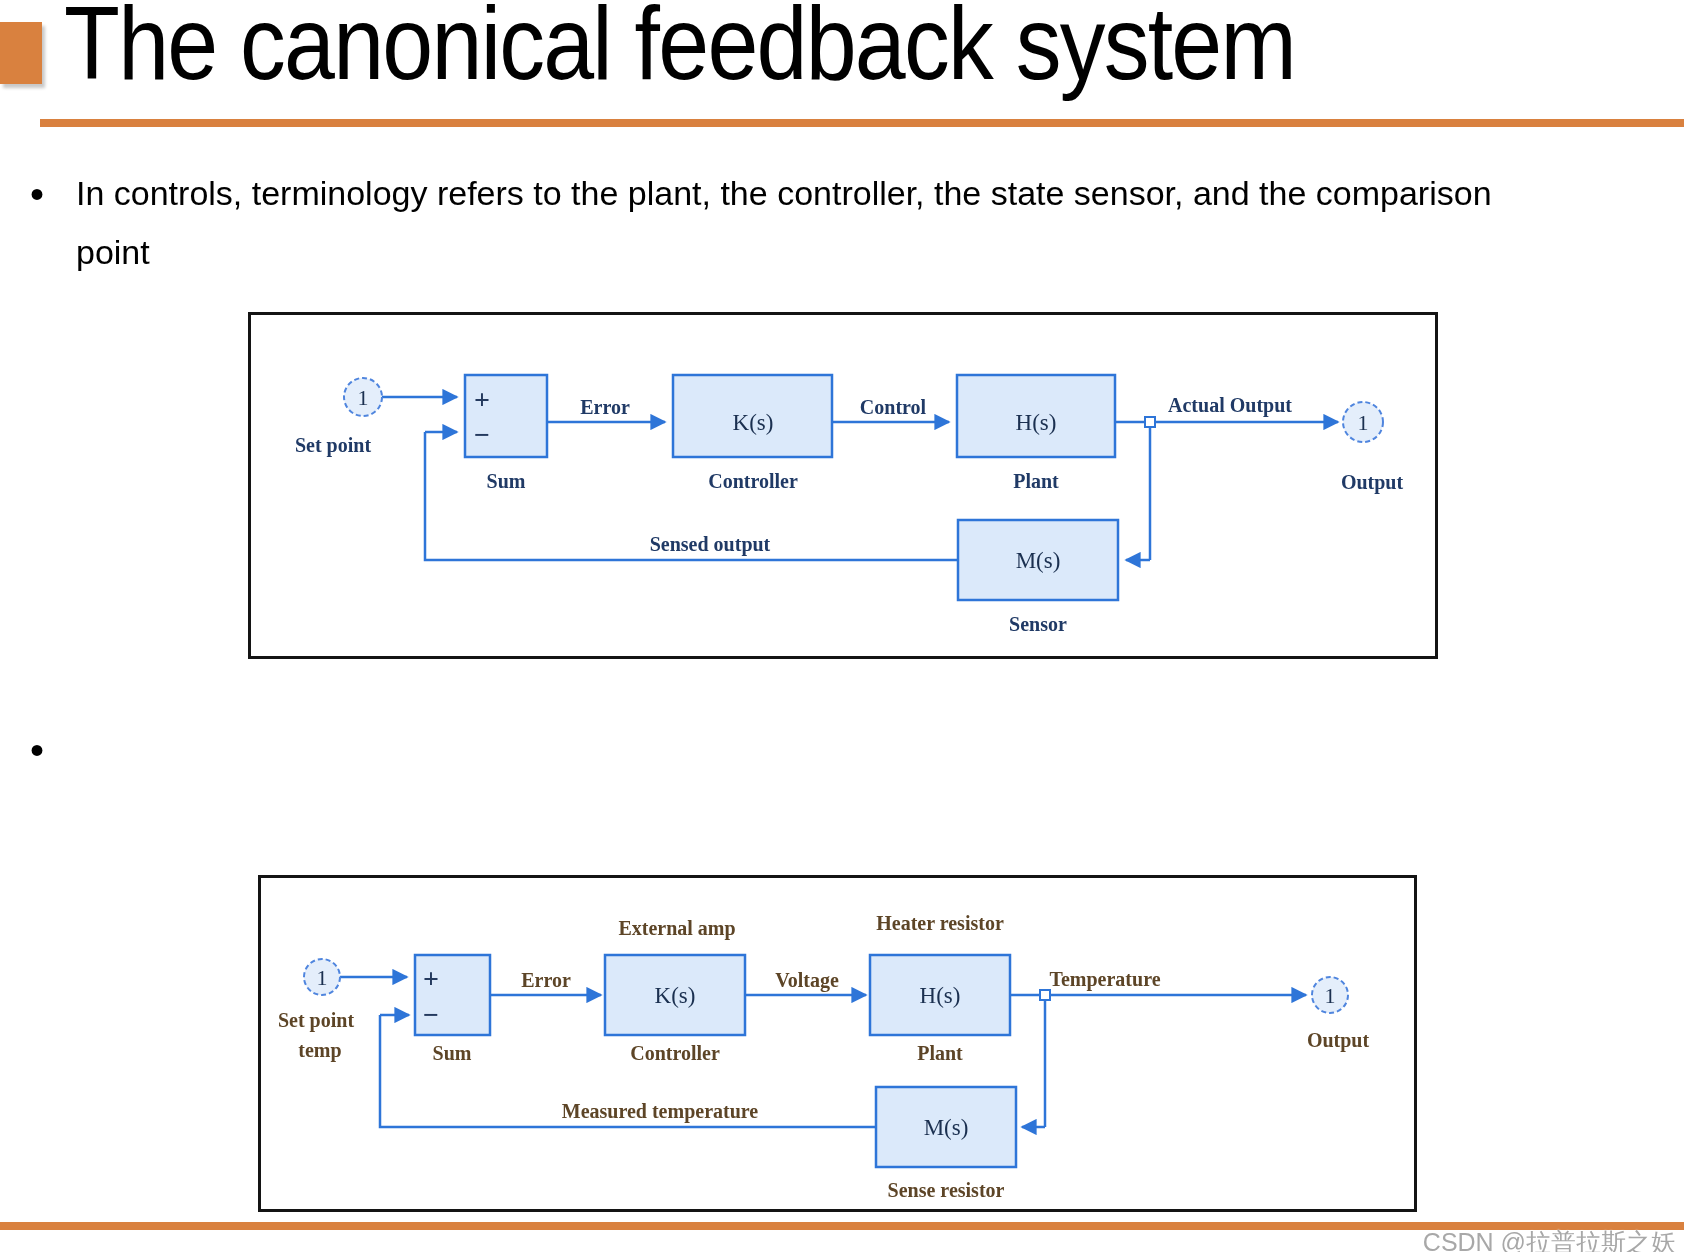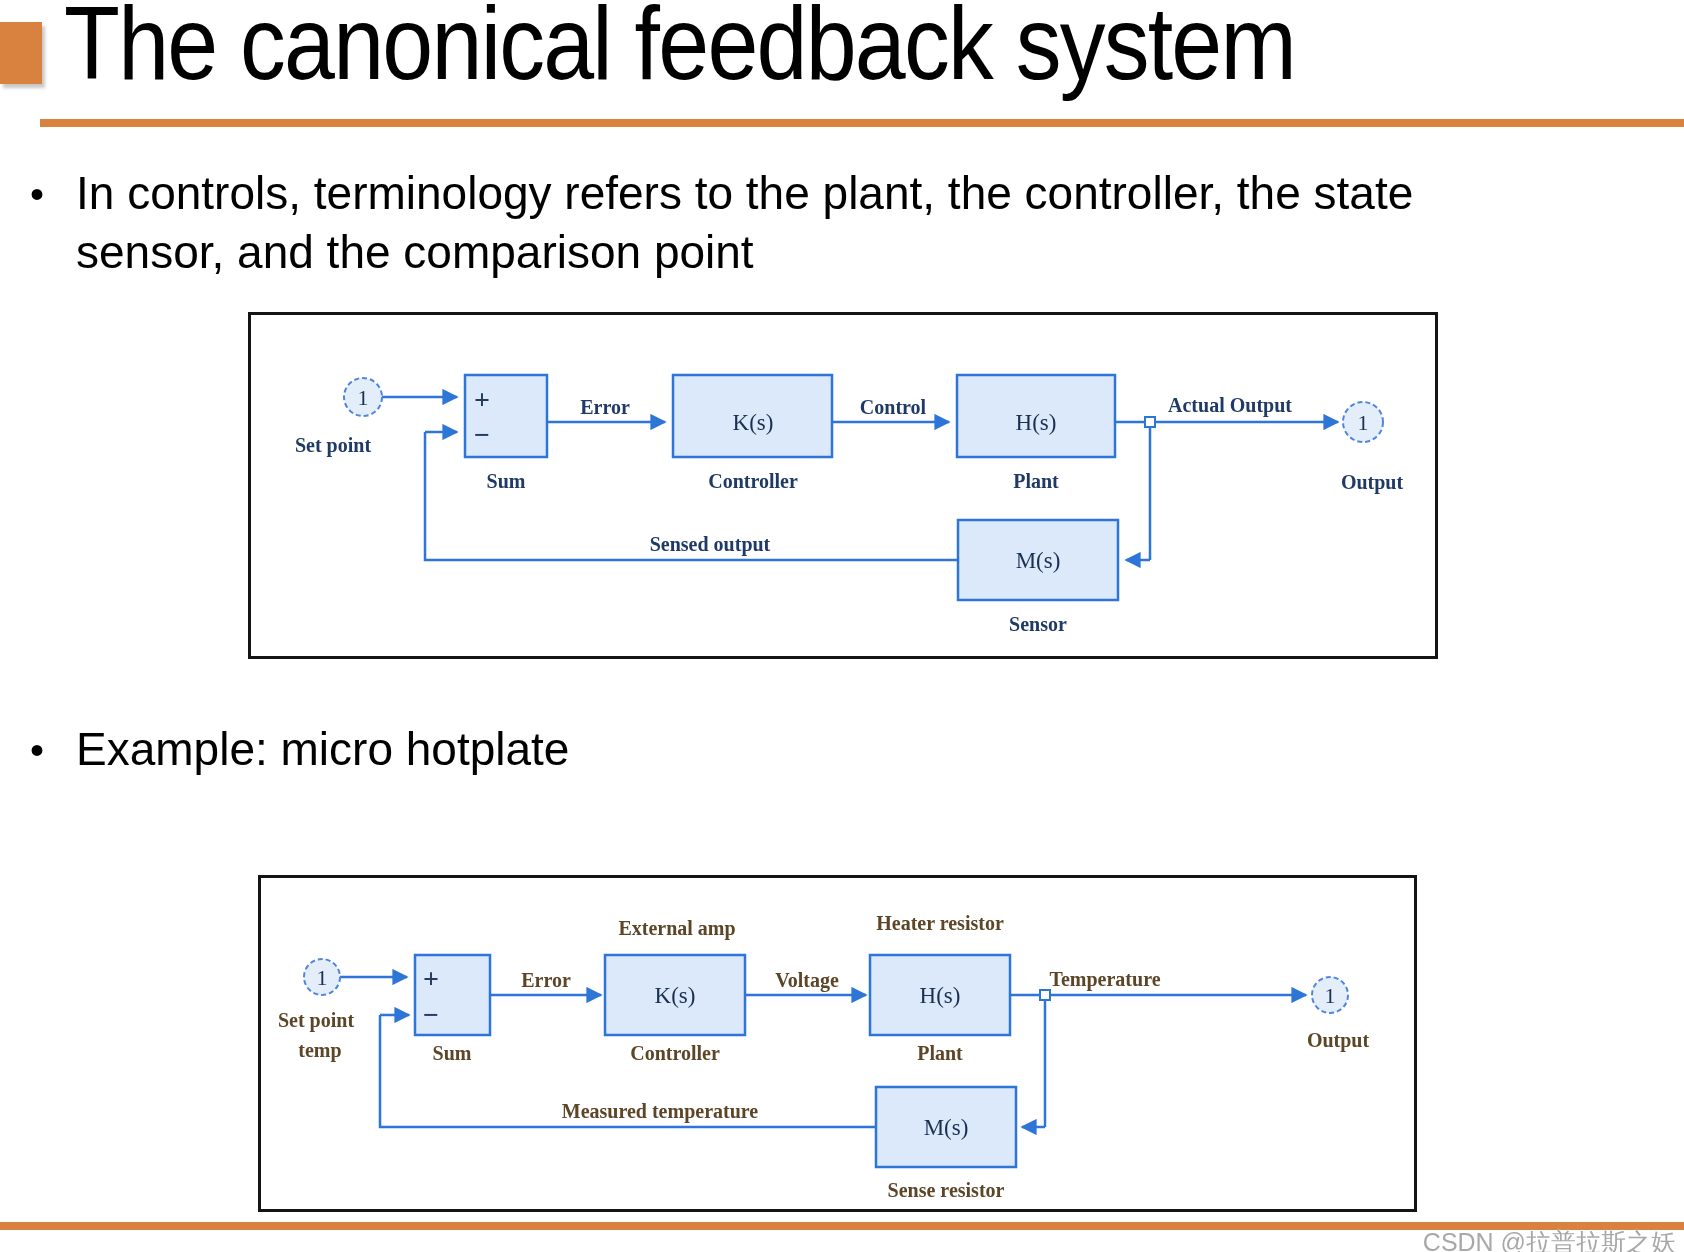--- a/index.html
+++ b/index.html
@@ -18,21 +18,21 @@
     letter-spacing:-2px;white-space:nowrap;
     transform:scaleX(0.88);transform-origin:left center;
   }
   .title-rule{
     position:absolute;left:40px;top:119px;width:1644px;height:8px;
     background:#D9813F;
   }
   
   .bullet{position:absolute;display:flex;color:#000;}
   .bullet .dot{width:46px;font-size:40px;line-height:60px;flex:0 0 46px;}
-  .bullet .btext{font-size:46px;line-height:59px;}
+  .bullet .btext{font-size:34px;line-height:59px;}
   .bullet1{left:30px;top:164px;width:1520px;}
   .bullet1 .btext{max-width:1480px;}
   .bullet2{left:30px;top:720px;width:1520px;}
   
   .diagram{position:absolute;}
   .d1{left:248px;top:312px;width:1190px;height:347px;}
   .d2{left:258px;top:853px;width:1159px;height:381px;}
   .diagram svg{display:block;width:100%;height:100%;}
   
   .border-rect{fill:none;stroke:#141414;stroke-width:3;}
@@ -117,21 +117,20 @@
     <rect class="blk" x="710" y="208" width="160" height="80"></rect>
     <text class="blktext mid" x="790" y="256">M(s)</text>
     <text class="lbl mid" x="790" y="319">Sensor</text>
 
     <text class="lbl mid" x="462" y="239">Sensed output</text>
   </svg>
 </div>
 
 <div class="bullet bullet2">
   <span class="dot">•</span>
-  <span class="btext">Example: micro hotplate</span>
 </div>
 
 <div class="diagram d2">
   <svg viewBox="0 0 1159 337" xmlns="http://www.w3.org/2000/svg">
     <defs>
       <marker id="arr2" viewBox="0 0 10 10" refX="9" refY="5" markerWidth="6.5" markerHeight="6.5" orient="auto-start-reverse">
         <path d="M0,0 L10,5 L0,10 z" fill="#2e75d8"></path>
       </marker>
     </defs>
     <rect class="border-rect" x="1.5" y="1.5" width="1156" height="334"></rect>

